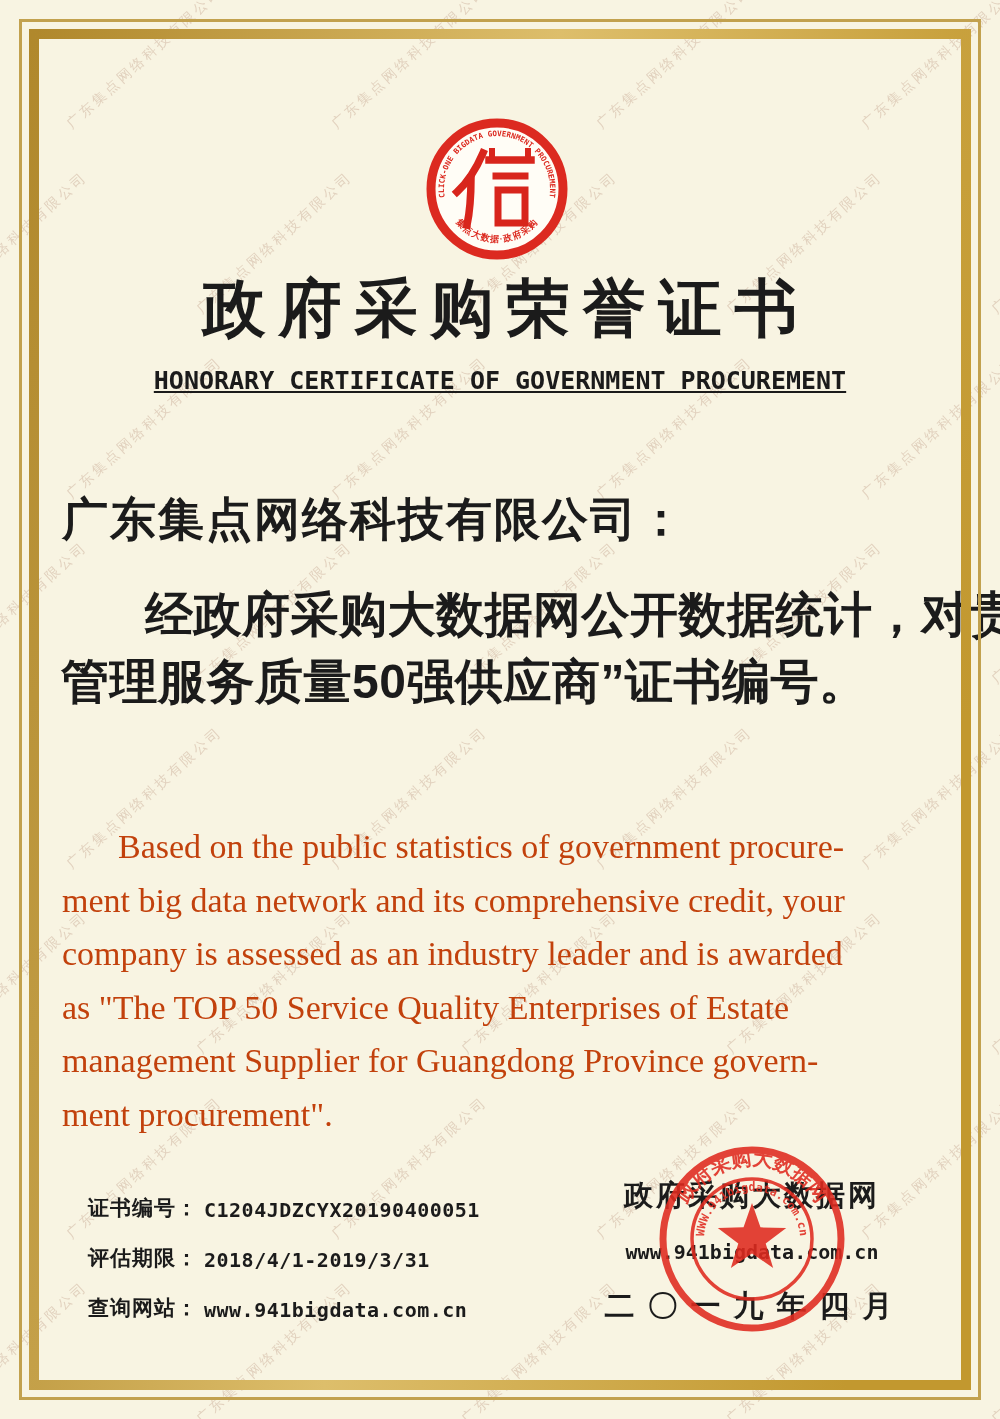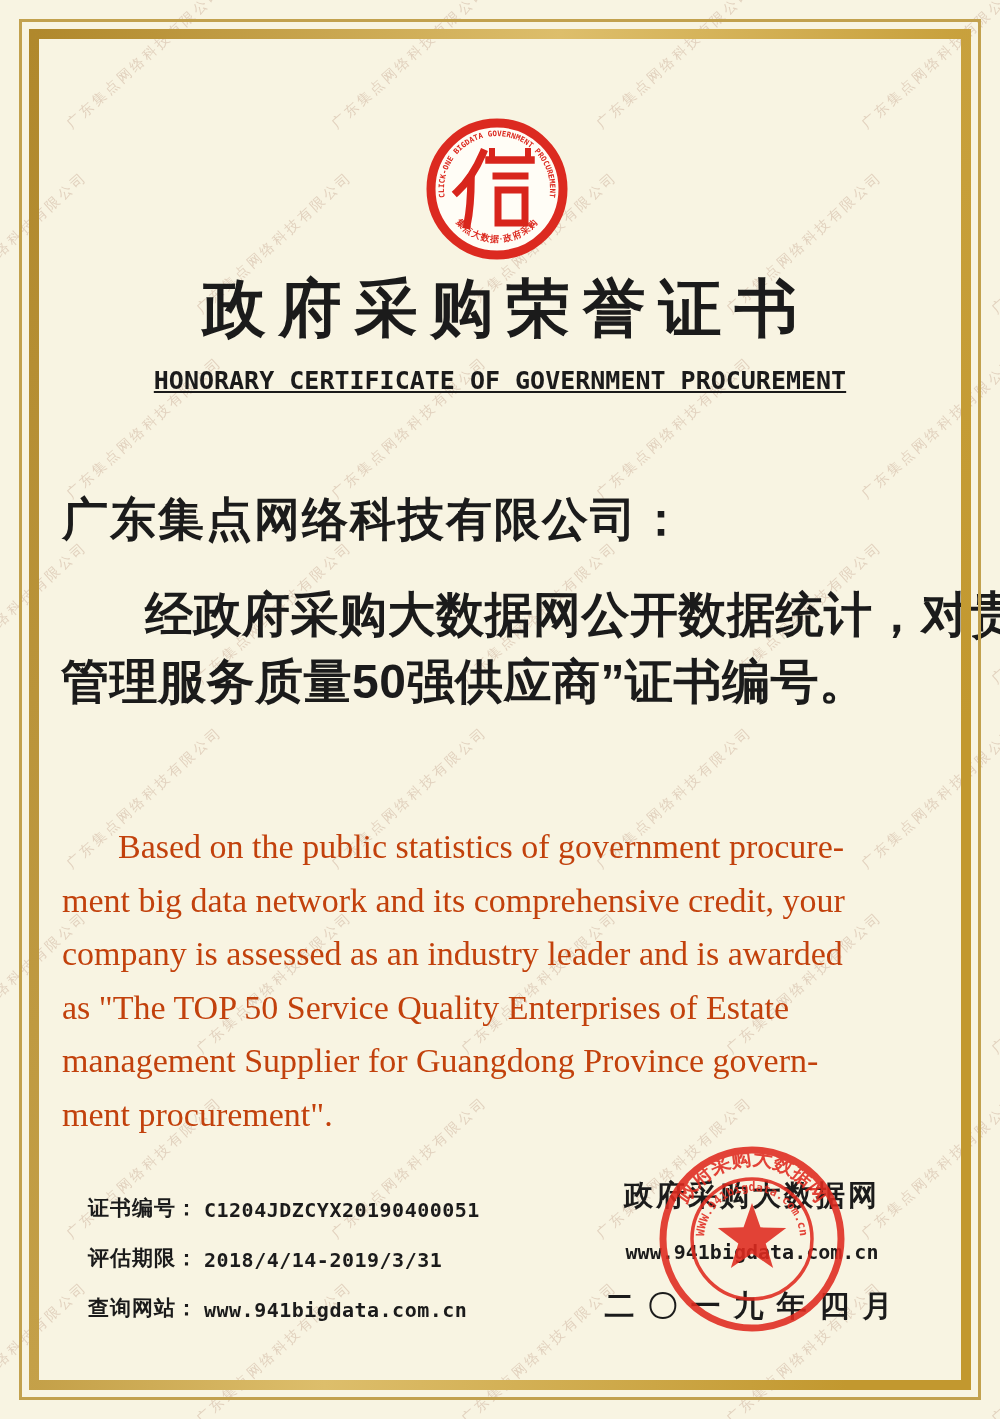--- a/index.html
+++ b/index.html
@@ -158,21 +158,21 @@
       <div class="en-line">ment procurement".</div>
     </div>
 
     <div class="footer-left">
       <div class="row">
         <span class="lab">证书编号：</span>
         <span class="val">C1204JDZCYX20190400051</span>
       </div>
       <div class="row">
         <span class="lab">评估期限：</span>
-        <span class="val">2018/4/14-2019/3/31</span>
+        <span class="val">2018/4/1-2019/3/31</span>
       </div>
       <div class="row">
         <span class="lab">查询网站：</span>
         <span class="val">www.941bigdata.com.cn</span>
       </div>
     </div>
 
     <div class="footer-right">
       <div class="fr-org">政府采购大数据网</div>
       <div class="fr-site">www.941bigdata.com.cn</div>

